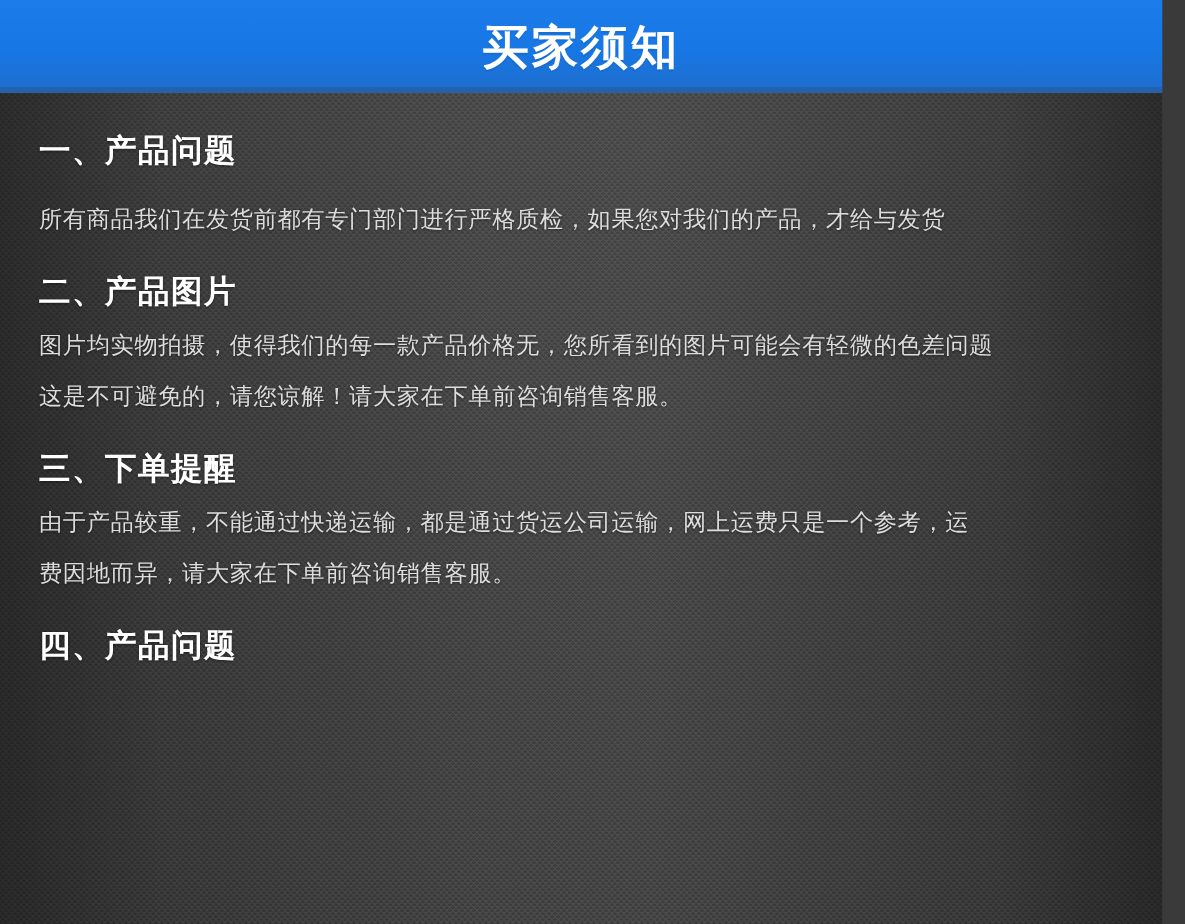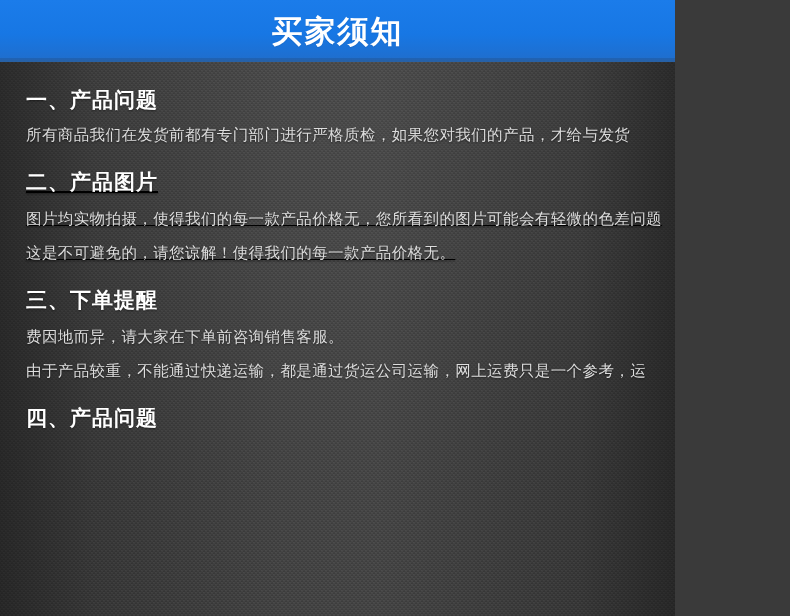--- a/index.html
+++ b/index.html
@@ -9,21 +9,21 @@
   body {
     width: 790px;
     height: 616px;
     overflow: hidden;
     font-family: "Liberation Sans", "DejaVu Sans", sans-serif;
     background: #3a3a3a;
   }
 
   #page {
     position: relative;
-    width: 675px;
+    width: 775px;
     height: 616px;
     box-sizing: border-box;
     overflow: hidden;
     background-color: #3c3c3c;
   }
 
   
   .header-band {
     position: relative;
     height: 62px;
@@ -105,22 +105,22 @@
     margin: 0;
     text-shadow: 0 1px 2px rgba(0,0,0,0.5);
   }
   .section-body .line {
     display: block;
     white-space: nowrap;
   }
 
   
   .sec-1 { margin-top: 0px; }
-  .sec-1 .section-heading { margin-bottom: 4px; }
-  .sec-2 { margin-top: 12px; text-decoration: underline; }
+  .sec-1 .section-heading { margin-bottom: 16px; }
+  .sec-2 { margin-top: 12px; }
   .sec-3 { margin-top: 12px; }
   .sec-4 { margin-top: 12px; }
 </style>
 </head>
 <body>
 
 <div id="page">
 
   <div class="header-band">
     <div class="header-title">买家须知</div>
@@ -132,29 +132,29 @@
       <div class="section-heading">一、产品问题</div>
       <div class="section-body">
         <span class="line">所有商品我们在发货前都有专门部门进行严格质检，如果您对我们的产品，才给与发货</span>
       </div>
     </div>
 
     <div class="section sec-2">
       <div class="section-heading">二、产品图片</div>
       <div class="section-body">
         <span class="line">图片均实物拍摄，使得我们的每一款产品价格无，您所看到的图片可能会有轻微的色差问题</span>
-        <span class="line">这是不可避免的，请您谅解！使得我们的每一款产品价格无。</span>
+        <span class="line">这是不可避免的，请您谅解！请大家在下单前咨询销售客服。</span>
       </div>
     </div>
 
     <div class="section sec-3">
       <div class="section-heading">三、下单提醒</div>
       <div class="section-body">
+        <span class="line">由于产品较重，不能通过快递运输，都是通过货运公司运输，网上运费只是一个参考，运</span>
         <span class="line">费因地而异，请大家在下单前咨询销售客服。</span>
-        <span class="line">由于产品较重，不能通过快递运输，都是通过货运公司运输，网上运费只是一个参考，运</span>
       </div>
     </div>
 
     <div class="section sec-4">
       <div class="section-heading">四、产品问题</div>
     </div>
 
   </div>
 </div>
 

